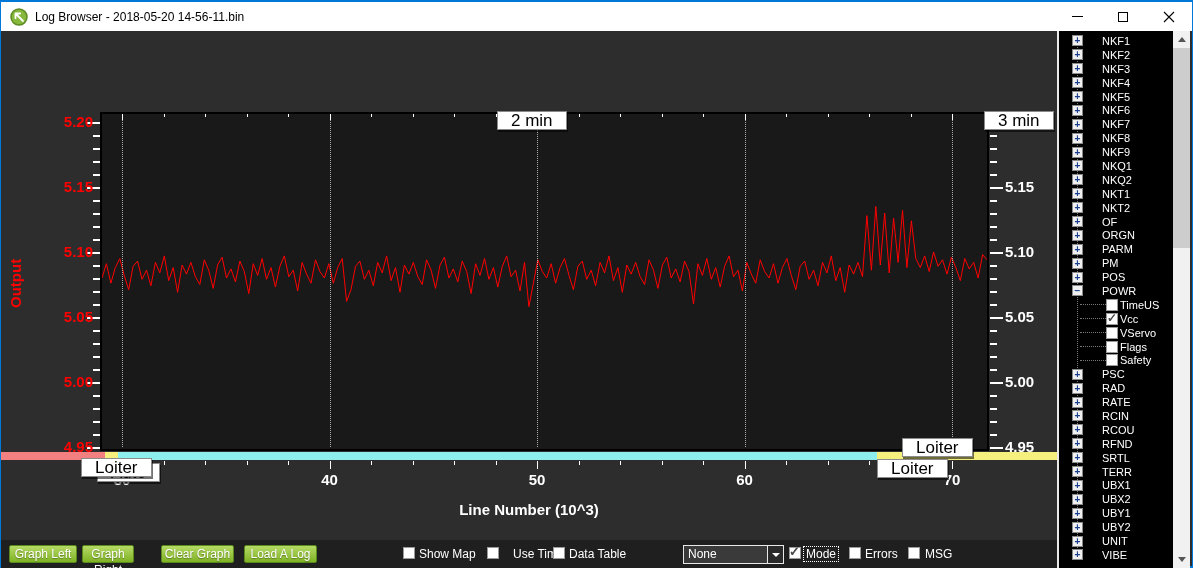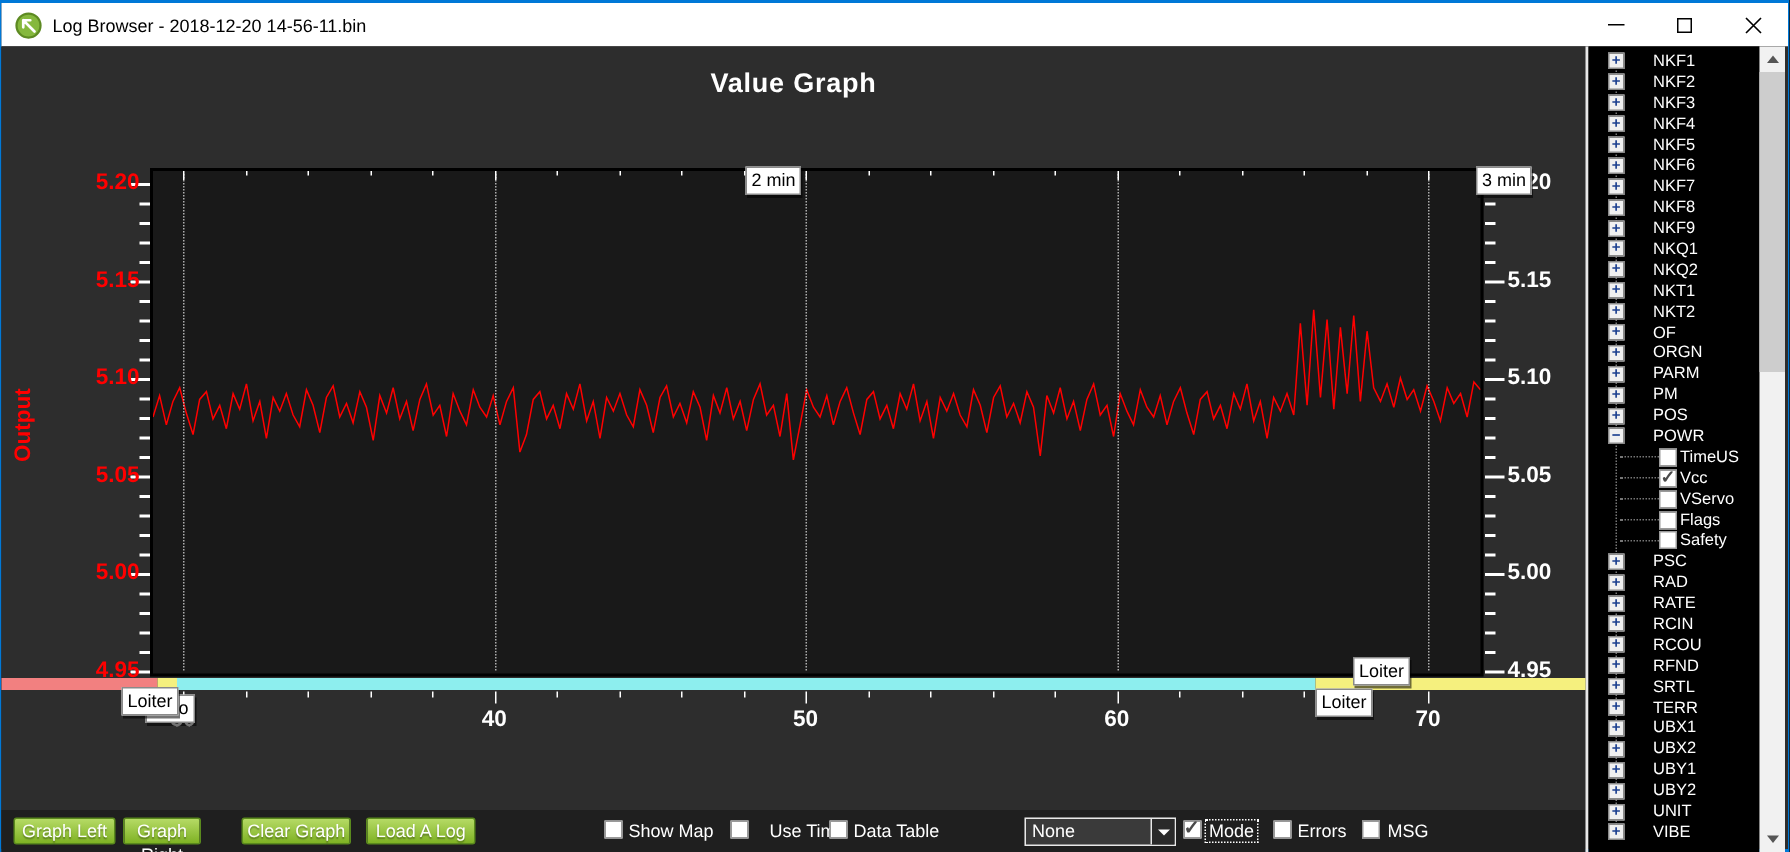--- a/index.html
+++ b/index.html
@@ -36,22 +36,22 @@
                   font-size:15px; font-weight:bold; }
   .y-label-right { position:absolute; width:50px; text-align:left; color:#ffffff;
                    font-size:15px; font-weight:bold; z-index:1; }
   .x-label { position:absolute; width:44px; text-align:center; color:#ffffff;
              font-size:15px; font-weight:bold; }
   #y-axis-title { position:absolute; left:6px; top:185px; height:135px; width:22px;
                   color:#ff0000; font-size:15px; font-weight:bold;
                   writing-mode:vertical-rl; transform:rotate(180deg); text-align:center; }
   #x-axis-title { position:absolute; left:0; top:470px; width:1056px; text-align:center;
                   color:#fff; font-size:15px; font-weight:bold; }
-  .anno { position:absolute; background:#fff; color:#000; font-size:12px; line-height:17px;
-          padding:0 3px; border:1px solid #8a8a8a; box-shadow:1px 2px 0 rgba(0,0,0,.55);
+  .anno { position:absolute; background:#fff; color:#000; font-size:17px; line-height:17px;
+          padding:0 13px; border:1px solid #8a8a8a; box-shadow:1px 2px 0 rgba(0,0,0,.55);
           white-space:nowrap; z-index:5; }
   #mode-strip { position:absolute; left:0; top:421px; width:1056px; height:8px; z-index:2; }
   .strip-seg { position:absolute; top:0; height:8px; }
   
   #toolbar { position:absolute; left:0; top:509px; width:1056px; height:28px; background:#1f1f1f; }
   .tb-btn { position:absolute; top:5px; height:18px; background:linear-gradient(#b5da65,#7fb224);
             border:1px solid #5a8a1d; border-radius:2px; color:#fff; font-size:12px;
             text-align:center; line-height:16px; cursor:pointer; text-shadow:0 1px 1px rgba(0,0,0,.35); }
   .cb { position:absolute; top:7px; width:12px; height:12px; background:#fff; border:1px solid #9a9a9a; }
   .cb-label { position:absolute; top:7px; color:#fff; font-size:12px; white-space:nowrap; }
@@ -92,40 +92,39 @@
 </head>
 <body>
 
 <div id="window">
 
   <div id="titlebar">
     <svg id="app-icon" viewBox="0 0 18 18">
       <circle cx="9" cy="9" r="8" fill="#85b83d" stroke="#5d8a22" stroke-width="1.5"></circle>
       <path d="M13 13 L5.5 5.5 M5.5 5.5 L5.5 10.2 M5.5 5.5 L10.2 5.5" stroke="#fff" stroke-width="1.8" fill="none" stroke-linecap="round"></path>
     </svg>
-    <span id="title-text">Log Browser - 2018-12-20 14-56-11.bin</span>
+    <span id="title-text">Log Browser - 2018-05-20 14-56-11.bin</span>
     <div id="win-controls">
       <div class="win-btn">
           <div class="min-glyph"></div>
         </div>
       <div class="win-btn">
           <div class="max-glyph"></div>
         </div>
       <div class="win-btn">
         <svg width="12" height="12" viewBox="0 0 12 12">
             <path d="M1 1 L11 11 M11 1 L1 11" stroke="#000" stroke-width="1.1"></path>
           </svg>
       </div>
     </div>
   </div>
 
   <div id="main">
 
     <div id="chart-panel">
-      <div id="chart-title">Value Graph</div>
 
 
       <div id="plot">
         <svg id="series-svg" width="885" height="335" viewBox="0 0 885 335" style="position:absolute;left:0;top:0;">
           <polyline id="series-poly" fill="none" stroke="#ff0000" stroke-width="1" points="0.0,164.0 4.4,149.7 8.9,169.2 13.3,153.6 17.8,144.5 22.2,161.4 26.7,175.7 31.1,152.3 35.6,147.1 40.0,165.3 44.5,156.2 48.9,171.8 53.4,148.4 57.8,158.8 62.3,141.9 66.7,166.6 71.2,153.6 75.6,178.3 80.1,151.0 84.5,160.1 88.9,148.4 93.4,162.7 97.8,170.5 102.3,145.8 106.7,156.2 111.2,174.4 115.6,151.0 120.1,143.2 124.5,164.0 129.0,154.9 133.4,167.9 137.9,147.1 142.3,157.5 146.8,179.6 151.2,149.7 155.7,161.4 160.1,144.5 164.5,165.3 169.0,153.6 173.4,173.1 177.9,152.3 182.3,141.9 186.8,162.7 191.2,156.2 195.7,177.0 200.1,148.4 204.6,160.1 209.0,169.2 213.5,145.8 217.9,157.5 222.4,164.0 226.8,149.7 231.3,169.2 235.7,153.6 240.2,144.5 244.6,187.4 249.0,175.7 253.5,152.3 257.9,147.1 262.4,165.3 266.8,156.2 271.3,171.8 275.7,148.4 280.2,158.8 284.6,141.9 289.1,166.6 293.5,153.6 298.0,178.3 302.4,151.0 306.9,160.1 311.3,148.4 315.8,162.7 320.2,170.5 324.6,145.8 329.1,156.2 333.5,174.4 338.0,151.0 342.4,143.2 346.9,164.0 351.3,154.9 355.8,167.9 360.2,147.1 364.7,157.5 369.1,179.6 373.6,149.7 378.0,161.4 382.5,144.5 386.9,165.3 391.4,153.6 395.8,173.1 400.3,152.3 404.7,141.9 409.1,162.7 413.6,156.2 418.0,177.0 422.5,148.4 426.9,192.6 431.4,169.2 435.8,145.8 440.3,157.5 444.7,164.0 449.2,149.7 453.6,169.2 458.1,153.6 462.5,144.5 467.0,161.4 471.4,175.7 475.9,152.3 480.3,147.1 484.7,165.3 489.2,156.2 493.6,171.8 498.1,148.4 502.5,158.8 507.0,141.9 511.4,166.6 515.9,153.6 520.3,178.3 524.8,151.0 529.2,160.1 533.7,148.4 538.1,162.7 542.6,170.5 547.0,145.8 551.5,156.2 555.9,174.4 560.4,151.0 564.8,143.2 569.2,164.0 573.7,154.9 578.1,167.9 582.6,147.1 587.0,157.5 591.5,190.0 595.9,149.7 600.4,161.4 604.8,144.5 609.3,165.3 613.7,153.6 618.2,173.1 622.6,152.3 627.1,141.9 631.5,162.7 636.0,156.2 640.4,177.0 644.8,148.4 649.3,160.1 653.7,169.2 658.2,145.8 662.6,157.5 667.1,164.0 671.5,149.7 676.0,169.2 680.4,153.6 684.9,144.5 689.3,161.4 693.8,175.7 698.2,152.3 702.7,147.1 707.1,165.3 711.6,156.2 716.0,171.8 720.5,148.4 724.9,158.8 729.3,141.9 733.8,166.6 738.2,153.6 742.7,178.3 747.1,151.0 751.6,160.1 756.0,148.4 760.5,162.7 764.9,101.6 769.4,156.2 773.8,92.5 778.3,151.0 782.7,99.0 787.2,158.8 791.6,104.2 796.1,148.4 800.5,96.4 804.9,153.6 809.4,106.8 813.8,144.5 818.3,153.6 822.7,141.9 827.2,157.5 831.6,138.0 836.1,152.3 840.5,145.8 845.0,160.1 849.4,143.2 853.9,153.6 858.3,166.6 862.8,144.5 867.2,154.9 871.7,148.4 876.1,164.0 880.6,140.6 885.0,145.8"></polyline>
         </svg>
       <div class="gridline" style="left:20px;"></div>
           <div class="gridline" style="left:227.5px;"></div>
           <div class="gridline" style="left:435px;"></div>
           <div class="gridline" style="left:642.5px;"></div>
@@ -147,20 +146,21 @@
           <div class="tick" style="left:601px; top:0; width:1px; height:3px;"></div>
           <div class="tick" style="left:642.5px; top:0; width:1px; height:6px;"></div>
           <div class="tick" style="left:684px; top:0; width:1px; height:3px;"></div>
           <div class="tick" style="left:725.5px; top:0; width:1px; height:3px;"></div>
           <div class="tick" style="left:767px; top:0; width:1px; height:3px;"></div>
           <div class="tick" style="left:808.5px; top:0; width:1px; height:3px;"></div>
           <div class="tick" style="left:850px; top:0; width:1px; height:6px;"></div>
         </div>
 
       <div id="y-axis-title">Output</div>
+      <div id="x-axis-title">Line Number (10^3)</div>
 
       <div id="mode-strip">
           <div class="strip-seg" style="left:0.0px; width:104.1px; background:#f28080;"></div>
           <div class="strip-seg" style="left:104.1px; width:13.0px; background:#f5f07e;"></div>
           <div class="strip-seg" style="left:117.1px; width:758.7px; background:#8deeee;"></div>
           <div class="strip-seg" style="left:875.8px; width:180.2px; background:#f5f07e;"></div>
         </div>
 
       <div class="anno" style="left:496px; top:80px;">2 min</div>
       <div class="anno" style="left:983px; top:80px;">3 min</div>

